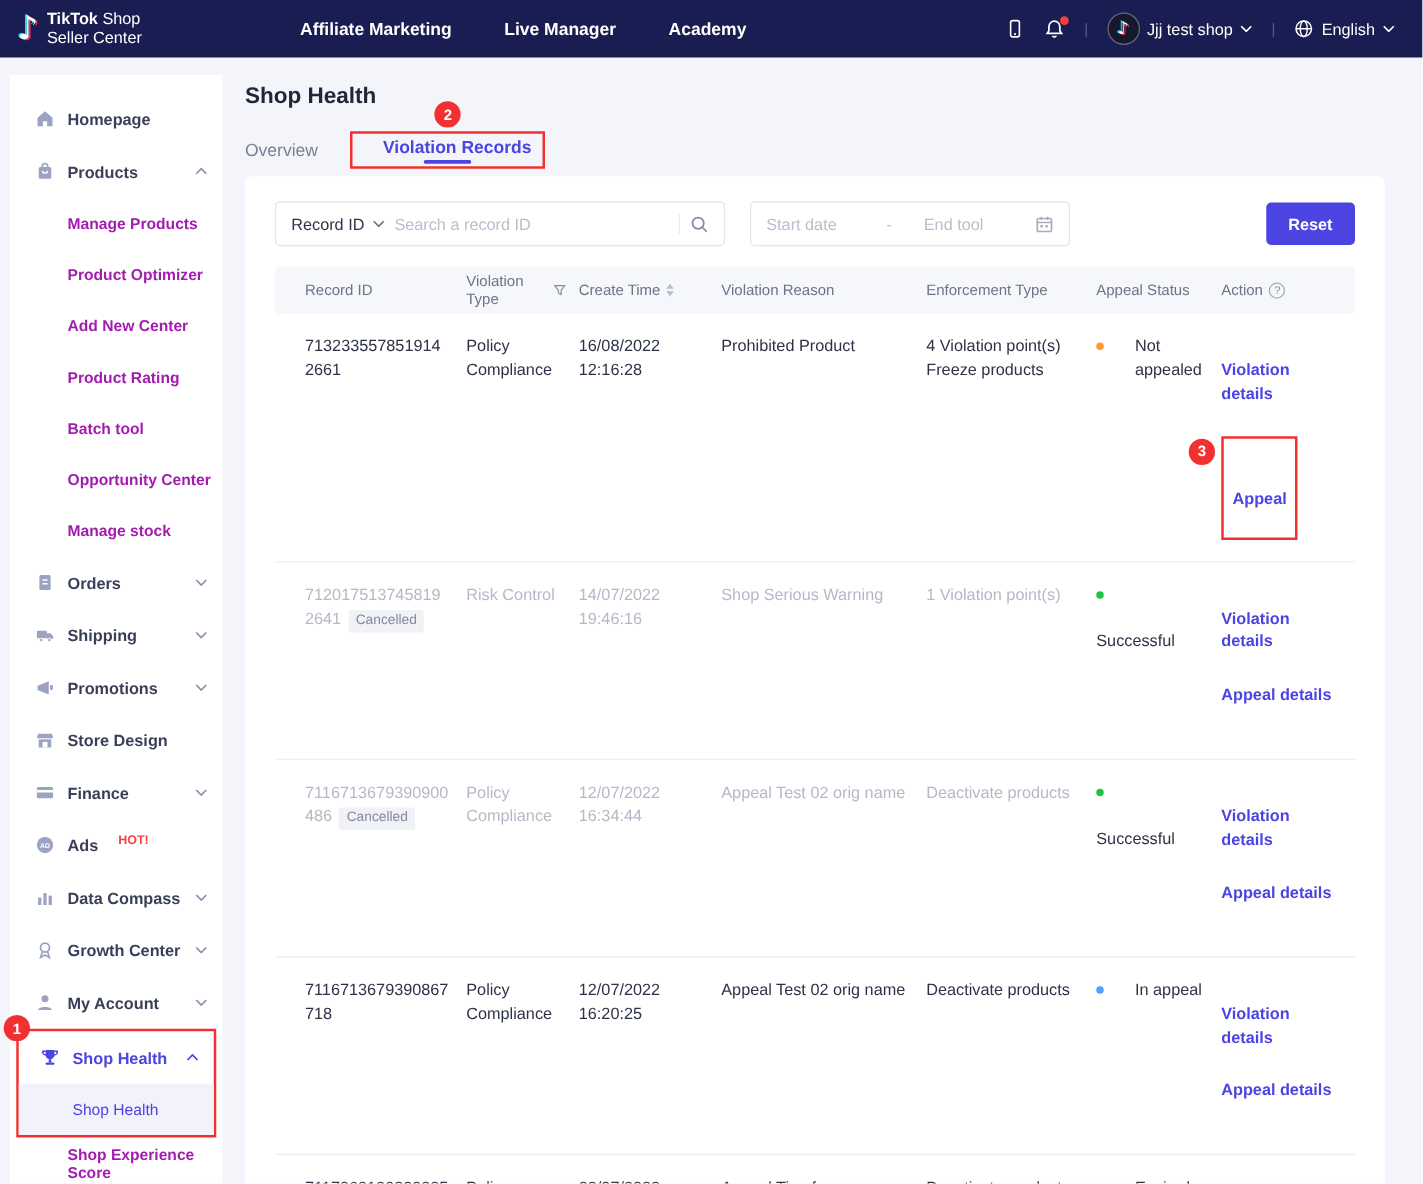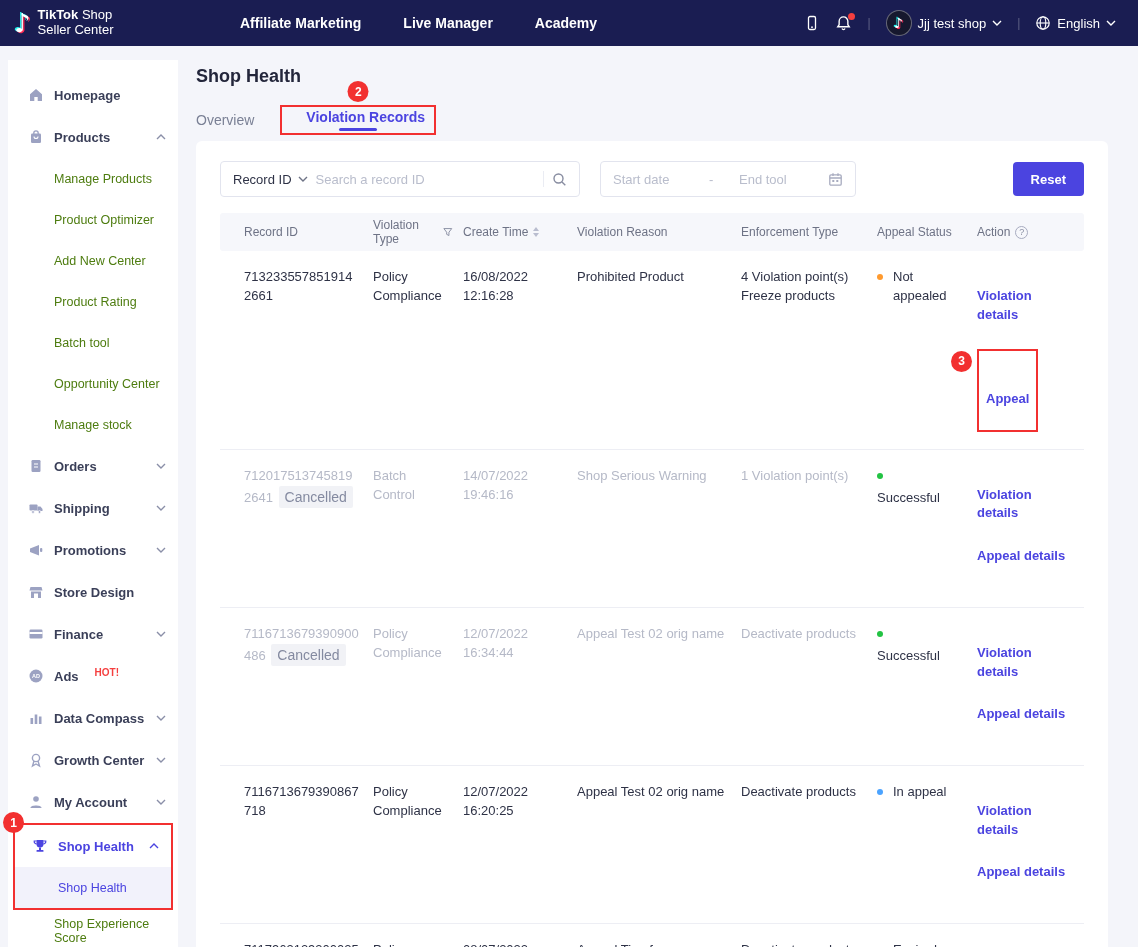--- a/index.html
+++ b/index.html
@@ -28,21 +28,21 @@
   .app { display:flex; height:901px; }
 
   
   .sidebar { width:170px; margin-left:8px; margin-top:14px; background:#fff; flex-shrink:0; padding-top:14px;
              font-size:13px; position:relative; }
   .side-item { height:42px; display:flex; align-items:center; gap:10px; padding:0 12px 0 20px;
                font-weight:700; color:#3A3F58; cursor:pointer; }
   .side-item .sicon { width:16px; height:16px; display:flex; flex-shrink:0; }
   .side-item .chev { margin-left:auto; display:flex; }
   .side-sub { height:41px; display:flex; align-items:center; padding-left:46px; font-size:12.5px;
-              color:#4d7c0f; cursor:pointer; }
+              color:#a21caf; cursor:pointer;font-weight:bold; }
   .hot-badge { color:#F53F3F; font-size:10px; font-weight:700; margin-left:6px; margin-top:-8px; }
   .anno-group { border:2.5px solid #F23030; margin:0 5px; position:relative; }
   .anno-group .side-item { color:#4B44E0; padding-left:17px; }
   .anno-group .side-sub { background:#F2F2FB; color:#4B44E0; font-weight:500; padding-left:43px; }
   .badge-step { width:21px; height:21px; border-radius:50%; background:#F23030; color:#fff; font-size:12px;
                 font-weight:700; display:flex; align-items:center; justify-content:center; position:absolute; z-index:5; }
   .badge-1 { top:-13px; left:-12px; }
 
   
   .main { flex:1; min-width:0; padding:20px 30px 0 18px; display:flex; flex-direction:column; }
@@ -75,23 +75,23 @@
   
   .grid { display:grid; grid-template-columns:129px 90px 114px 164px 136px 100px 1fr; padding-left:24px; }
   .thead { background:#F6F7FB; border-radius:3px; height:38px; align-items:center; font-size:12px; color:#6E7386; }
   .thead .hcell { display:flex; align-items:center; gap:5px; padding-right:10px; }
   .trow { padding-top:17px; padding-bottom:17px; border-bottom:1px solid #EDEEF4; min-height:76px;
           font-size:13px; align-items:start; }
   .cell { padding-right:14px; line-height:1.45; white-space:pre-line; color:#2E3246; }
   .cell.id { word-break:break-all; }
   .muted .cell { color:#B5B9C7; }
   .muted .cell.status { color:#2E3246;flex-direction:column; }
-  .cancel-badge { display:inline-block; background:#F1F2F6; color:#848AA0; font-size:14px; padding:1px 6px;
+  .cancel-badge { display:inline-block; background:#F1F2F6; color:#848AA0; font-size:11px; padding:1px 6px;
                   border-radius:2px; margin-left:2px; white-space:nowrap; }
-  .cell.status { display:flex; gap:10px; white-space:normal; padding-right:8px; }
+  .cell.status { display:flex; gap:25px; white-space:normal; padding-right:8px; }
   .dot { width:6px; height:6px; border-radius:50%; flex-shrink:0; margin-top:6px; }
   .dot.orange { background:#FF9A2E; } .dot.green { background:#23C343; }
   .dot.blue { background:#4BA3FF; } .dot.grey { background:#C9CDD4; }
   .alink { display:block; color:#4B44E0; font-weight:700; text-decoration:none; margin-bottom:5px; cursor:pointer; }
   .anno-appeal { display:inline-block; border:2.5px solid #F23030; padding:1px 7px 2px; position:relative; margin-top:1px; }
   .anno-appeal .alink { margin-bottom:0; }
   .badge-3 { top:0; left:-28px; }
 
   
   .sorter { display:flex; flex-direction:column; gap:2px; }
@@ -426,21 +426,21 @@
           <a class="alink">Violation details</a>
           <span class="anno-appeal">
             <span class="badge-step badge-3">3</span>
             <a class="alink">Appeal</a>
           </span>
         </span>
       </div>
 
       <div class="grid trow muted">
         <span class="cell id"><span>7120175137458192641</span> <span class="cancel-badge">Cancelled</span></span>
-        <span class="cell">Batch Control</span>
+        <span class="cell">Risk Control</span>
         <span class="cell">14/07/2022
 19:46:16</span>
         <span class="cell">Shop Serious Warning</span>
         <span class="cell">1 Violation point(s)</span>
         <span class="cell status">
             <span class="dot green"></span>
             <span>Successful</span>
           </span>
         <span class="cell">
           <a class="alink">Violation details</a>

